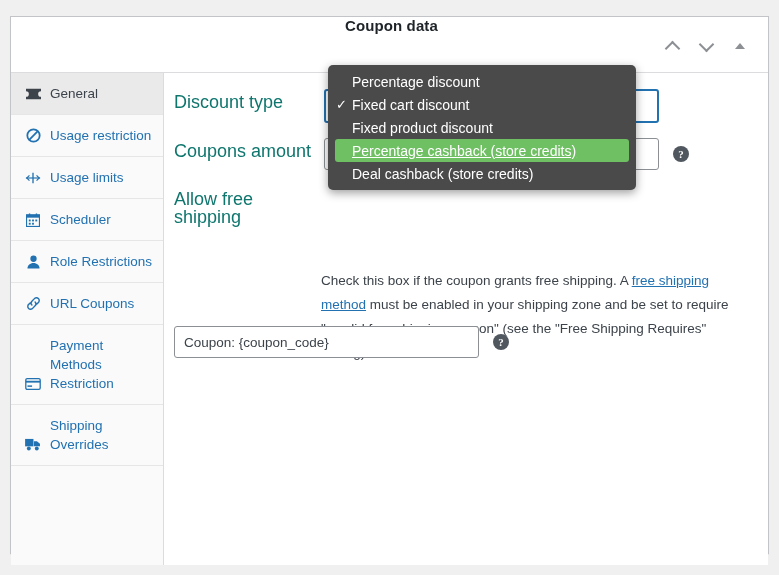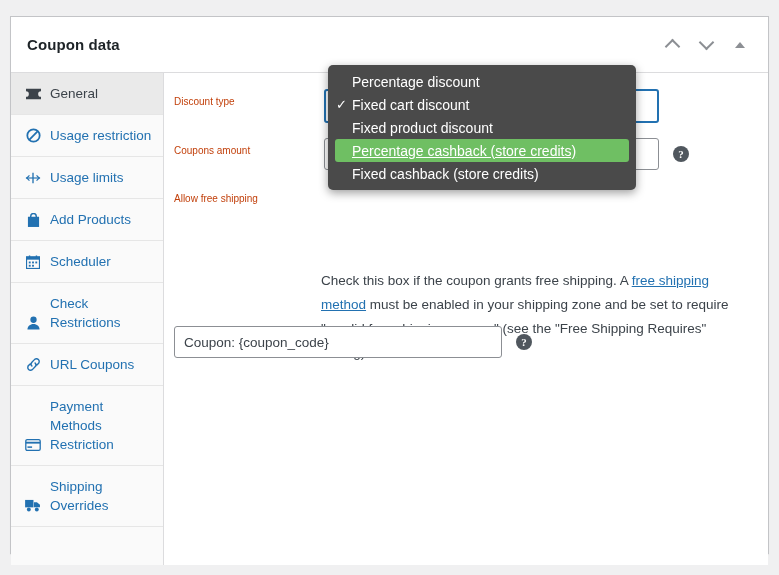--- a/index.html
+++ b/index.html
@@ -21,20 +21,21 @@
   }
 
   .panel-header {
     position: relative;
     height: 56px;
     border-bottom: 1px solid #dcdcde;
     display: flex;
     align-items: center;
     padding: 0 12px 0 16px;
     background: #fff;
+    flex-direction: column;
   }
   .panel-title {
     font-size: 15px;
     font-weight: bold;
     color: #1d2327;
     letter-spacing: .1px;
   }
   .panel-controls {
     margin-left: auto;
     display: flex;
@@ -105,40 +106,40 @@
   }
 
   .form-row {
     position: absolute;
     display: flex;
     align-items: flex-start;
   }
   .field-label {
     width: 150px;
     flex: 0 0 150px;
-    font-size: 10px;
-    color: #c2410c;
+    font-size: 18px;
+    color: #0f766e;
     line-height: 18px;
     padding-top: 4px;
   }
 
   .select-box {
     width: 335px; height: 34px;
     border: 2px solid #2271b1;
     border-radius: 3px;
     background: #fff;
   }
   .amount-box {
     width: 335px; height: 32px;
     border: 1px solid #8c8f94;
     border-radius: 3px;
     background: #fff;
   }
   .text-input {
-    width: 328px; height: 32px;
+    width: 305px; height: 32px;
     border: 1px solid #8c8f94;
     border-radius: 3px;
     background: #fff;
     font-size: 13.5px;
     color: #3c434a;
     padding: 0 9px;
     font-family: "Liberation Sans", sans-serif;
     outline: none;
   }
   .text-input::placeholder { color: #50575e; }
@@ -254,29 +255,20 @@
         <span class="ico">
           <svg width="16" height="14" viewBox="0 0 18 14">
               <line x1="9" y1="1" x2="9" y2="13" stroke="currentColor" stroke-width="1.5"></line>
               <line x1="1" y1="7" x2="17" y2="7" stroke="currentColor" stroke-width="1.3"></line>
               <path d="M5 4l-3 3 3 3M13 4l3 3-3 3" fill="none" stroke="currentColor" stroke-width="1.3"></path>
             </svg>
         </span>
         <span class="lbl">Usage limits</span>
       </div>
 
-      <div class="side-item">
-        <span class="ico">
-          <svg width="13" height="14" viewBox="0 0 14 15">
-              <path fill="currentColor" d="M1 4h12v11H1z"></path>
-              <path d="M4 5V3.5a3 3 0 016 0V5" fill="none" stroke="currentColor" stroke-width="1.6"></path>
-            </svg>
-        </span>
-        <span class="lbl">Add Products</span>
-      </div>
 
       <div class="side-item">
         <span class="ico">
           <svg width="14" height="14" viewBox="0 0 15 15">
               <rect x="0.5" y="2" width="14" height="12.5" fill="none" stroke="currentColor" stroke-width="1.4"></rect>
               <rect x="0.5" y="2" width="14" height="3" fill="currentColor"></rect>
               <line x1="3.8" y1="0.5" x2="3.8" y2="3" stroke="currentColor" stroke-width="1.5"></line>
               <line x1="11.2" y1="0.5" x2="11.2" y2="3" stroke="currentColor" stroke-width="1.5"></line>
               <g fill="currentColor">
                 <rect x="3" y="7" width="2" height="2"></rect>
@@ -290,21 +282,21 @@
         <span class="lbl">Scheduler</span>
       </div>
 
       <div class="side-item">
         <span class="ico">
           <svg width="13" height="14" viewBox="0 0 14 15">
               <circle cx="7" cy="4" r="3.4" fill="currentColor"></circle>
               <path fill="currentColor" d="M0.5 14.5c0-3.6 2.9-6 6.5-6s6.5 2.4 6.5 6z"></path>
             </svg>
         </span>
-        <span class="lbl">Check Restrictions</span>
+        <span class="lbl">Role Restrictions</span>
       </div>
 
       <div class="side-item">
         <span class="ico">
           <svg width="15" height="15" viewBox="0 0 16 16">
               <path d="M6.3 9.7a3 3 0 010-4.2l2.4-2.4a3 3 0 114.2 4.2l-1.3 1.3M9.7 6.3a3 3 0 010 4.2l-2.4 2.4a3 3 0 11-4.2-4.2l1.3-1.3" fill="none" stroke="currentColor" stroke-width="1.5" stroke-linecap="round"></path>
             </svg>
         </span>
         <span class="lbl">URL Coupons</span>
       </div>
@@ -372,17 +364,17 @@
     </div>
     <div class="dd-item">
       <span class="dd-check"></span>
       <span class="dd-text">Fixed product discount</span>
     </div>
     <div class="dd-item selected-hl">
       <span class="dd-text">Percentage cashback (store credits)</span>
     </div>
     <div class="dd-item">
       <span class="dd-check"></span>
-      <span class="dd-text">Fixed cashback (store credits)</span>
+      <span class="dd-text">Deal cashback (store credits)</span>
     </div>
   </div>
 
 </div>
 
 </body></html>

